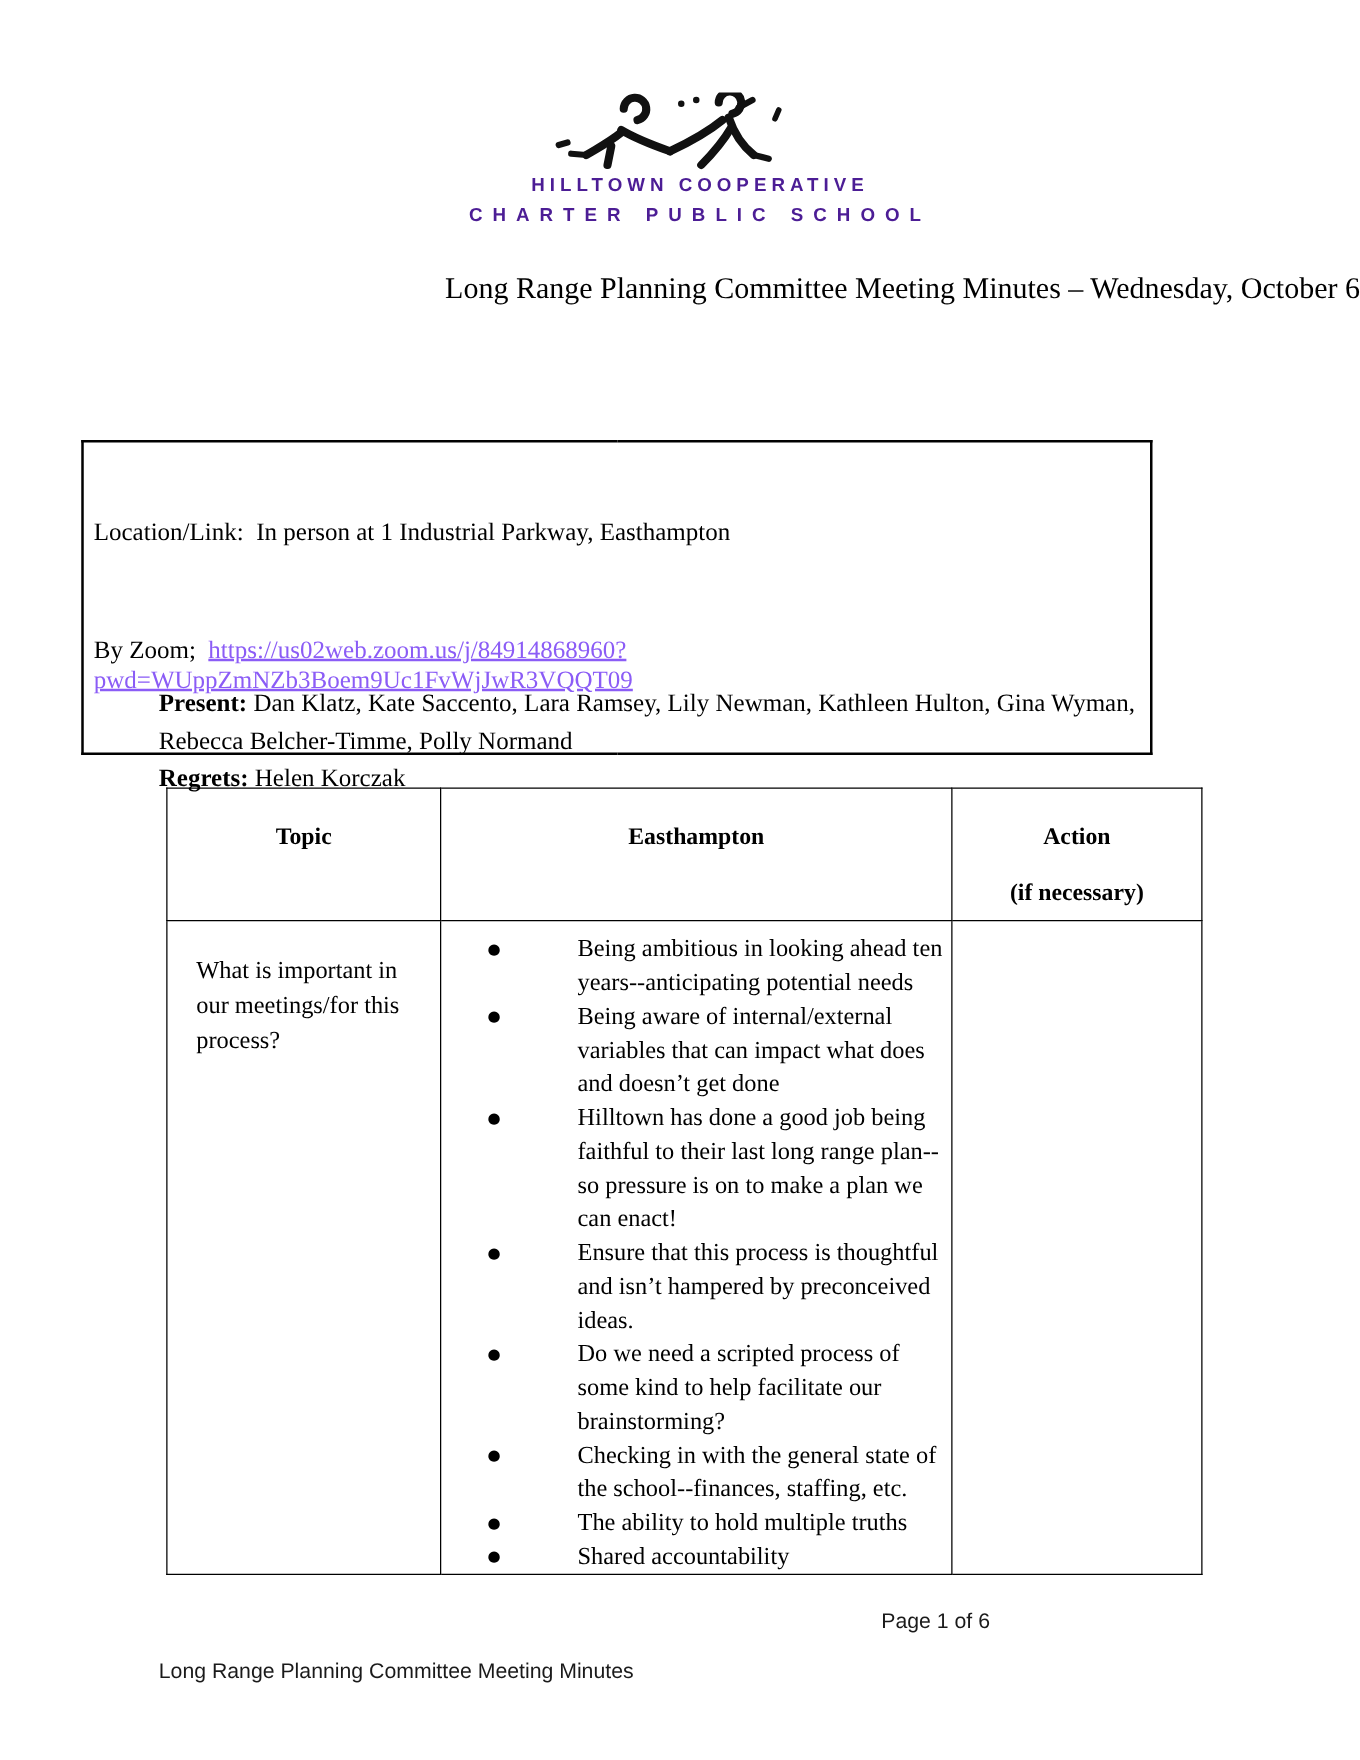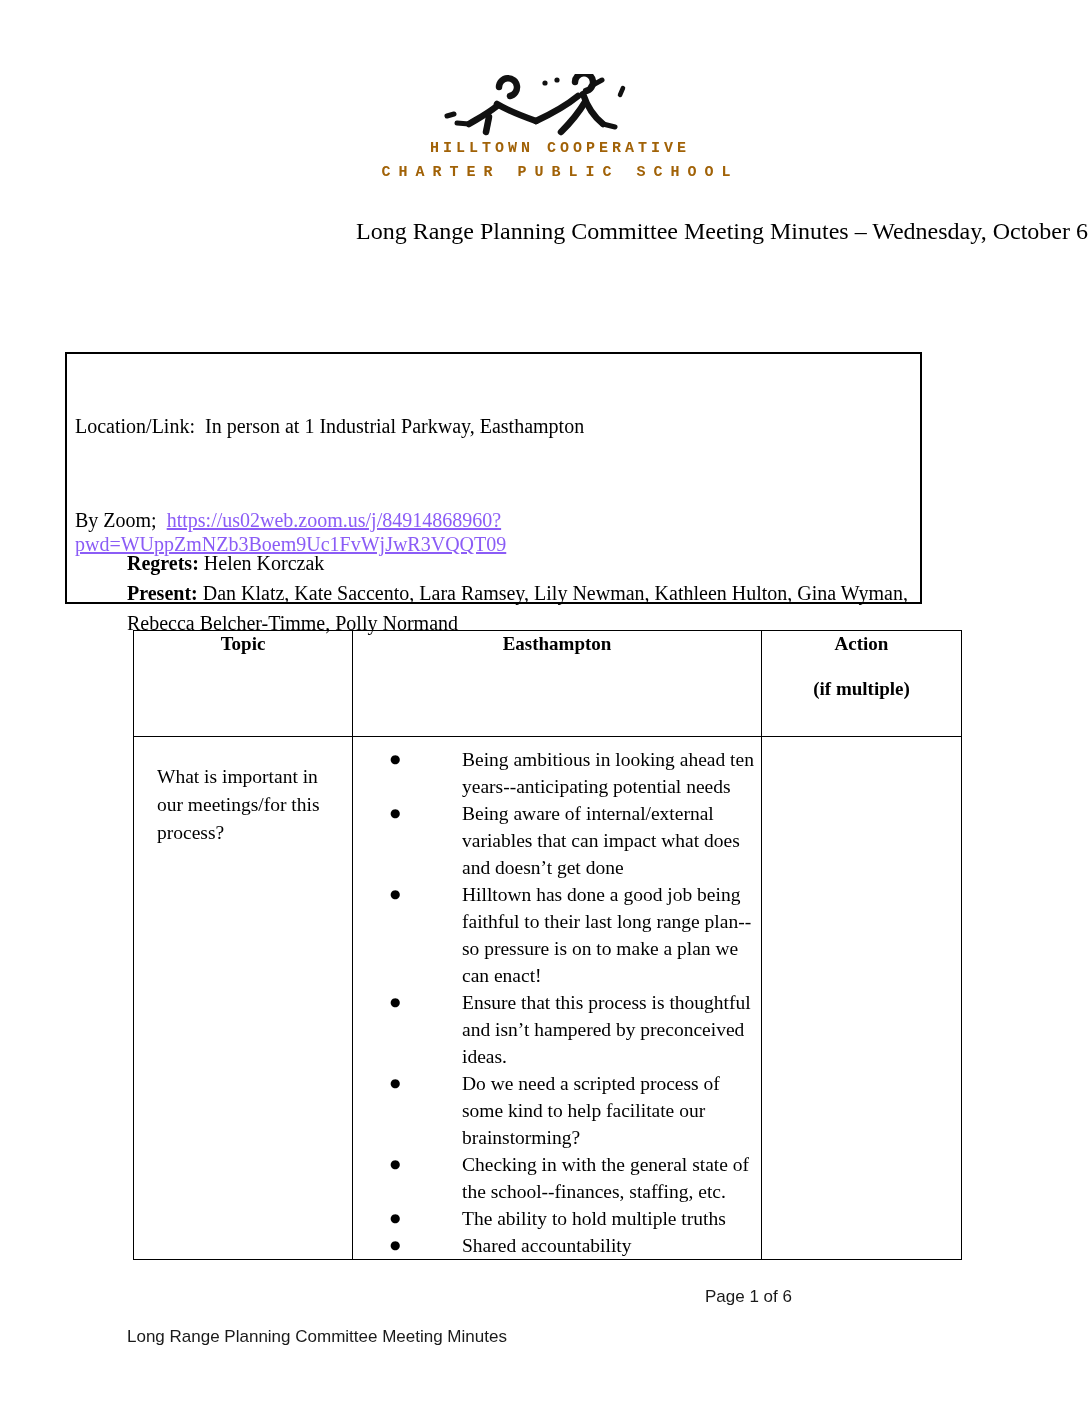--- a/index.html
+++ b/index.html
@@ -8,21 +8,21 @@
     width: 1088px; height: 1408px;
     position: relative;
     background: #ffffff;
     color: #000000;
     font-family: "Liberation Serif", "DejaVu Serif", serif;
   }
 
   
   .logo { position: absolute; top: 74px; left: 0; width: 100%; text-align: center; }
   .logo svg { display: block; margin: 0 auto; }
-  .logo-line { font-family: Liberation Mono, monospace; font-weight: bold; color: #a16207; margin-left: 32px; }
+  .logo-line { font-family: Liberation Sans, sans-serif; font-weight: bold; color: #4c1d95; margin-left: 32px; }
   .logo-line1 { font-size: 15px; letter-spacing: 4px; margin-top: -4px; }
   .logo-line2 { font-size: 15px; letter-spacing: 8px; margin-top: 7px; }
 
   
   .doc-title {
     position: absolute; top: 212px; left: 0; width: 100%;
     text-align: right; font-size: 24px; line-height: 39px;
   }
 
   
@@ -55,21 +55,21 @@
     border-collapse: collapse; table-layout: fixed;
   }
   .minutes-table th, .minutes-table td {
     border: 1.5px solid #000; padding: 0; vertical-align: top;
   }
   .col-topic { width: 219px; }
   .col-discussion { width: 409px; }
   .col-action { width: 200px; }
   .minutes-table th {
     height: 106px; font-size: 19px; font-weight: bold;
-    text-align: center; line-height: 25px; 
+    text-align: center; line-height: 25px; padding-top: 26px;
   }
   .minutes-table th .second-line { margin-top: 20px; font-weight: bold; }
   .minutes-table td.body-cell { height: 471px; }
   .topic-text {
     padding: 26px 20px 0 23px; font-size: 19.5px; line-height: 28px; width: 219px;
   }
   .discussion-list { list-style: none; margin: 0; padding: 9px 0 0 0; }
   .discussion-list li { display: flex; align-items: flex-start; }
   .bullet {
     flex: 0 0 36px; margin-left: 37px; font-size: 12px; line-height: 27px;
@@ -123,37 +123,37 @@
       <tr class="loc-row1">
     <td colspan="2">
       <p>Location/Link:  In person at 1 Industrial Parkway, Easthampton</p>
       <p class="zoom-line"><span>By Zoom;  </span><a class="zoom-link" href="#" style="color:#8b5cf6">https://us02web.zoom.us/j/84914868960?pwd=WUppZmNZb3Boem9Uc1FvWjJwR3VQQT09</a></p>
     </td>
   </tr>
 </tbody>
   </table>
 
 <div class="attendance">
+  <p><span class="label">Present: </span><span>Dan Klatz, Kate Saccento, Lara Ramsey, Lily Newman, Kathleen Hulton, Gina Wyman, Rebecca Belcher-Timme, Polly Normand</span></p>
   <p><span class="label">Regrets: </span><span>Helen Korczak</span></p>
-  <p><span class="label">Present: </span><span>Dan Klatz, Kate Saccento, Lara Ramsey, Lily Newman, Kathleen Hulton, Gina Wyman, Rebecca Belcher-Timme, Polly Normand</span></p>
 </div>
 
 <table class="minutes-table">
   <colgroup>
     <col class="col-topic">
       <col class="col-discussion">
       <col class="col-action">
   </colgroup>
   <tbody>
       <tr>
     <th>Topic</th>
     <th>Easthampton</th>
     <th>
       <div>Action</div>
-      <div class="second-line">(if multiple)</div>
+      <div class="second-line">(if necessary)</div>
     </th>
   </tr>
   <tr>
     <td class="body-cell">
       <div class="topic-text">What is important in our meetings/for this process?</div>
     </td>
     <td class="body-cell">
       <ul class="discussion-list">
         <li>
           <span class="bullet">●</span>

